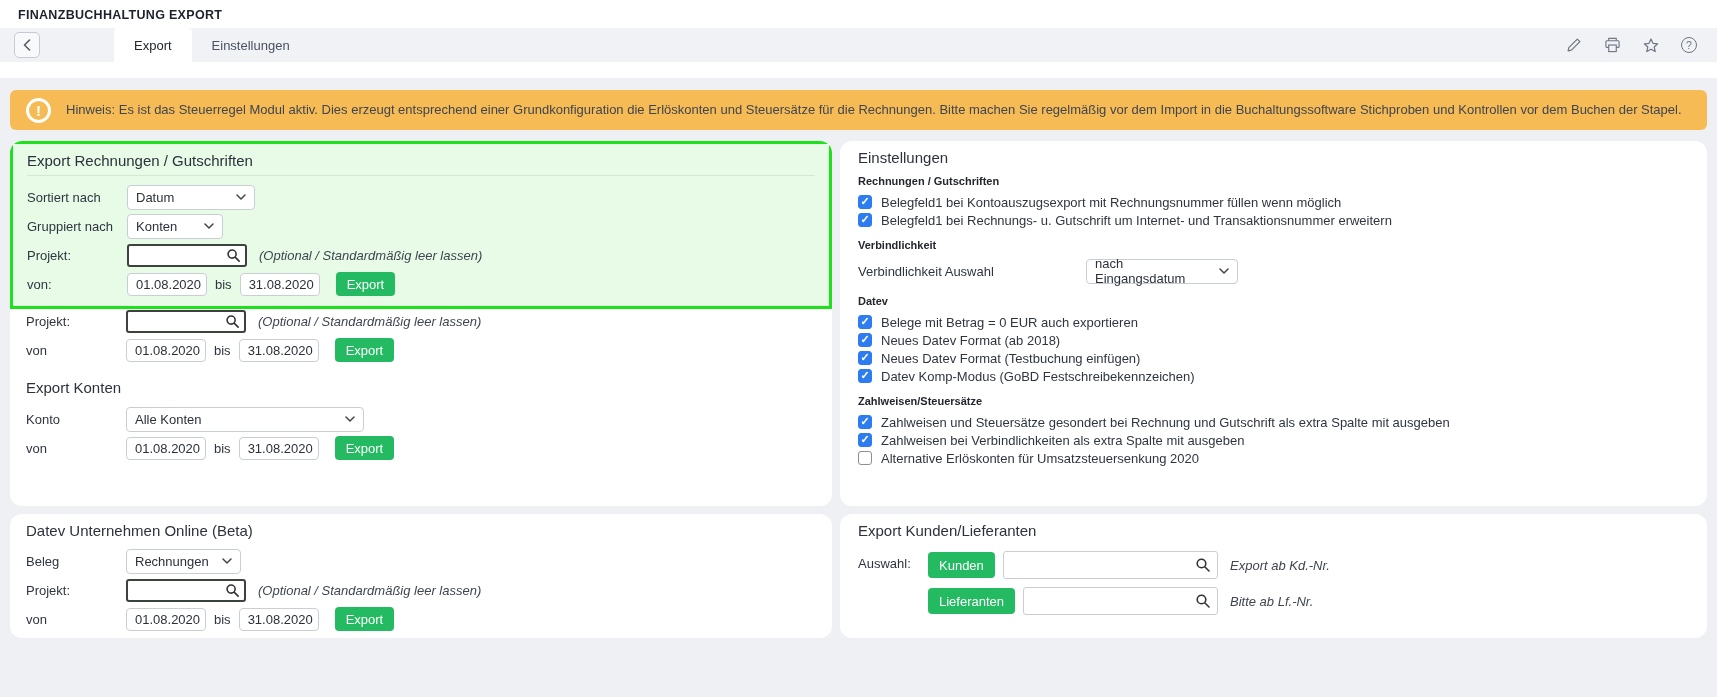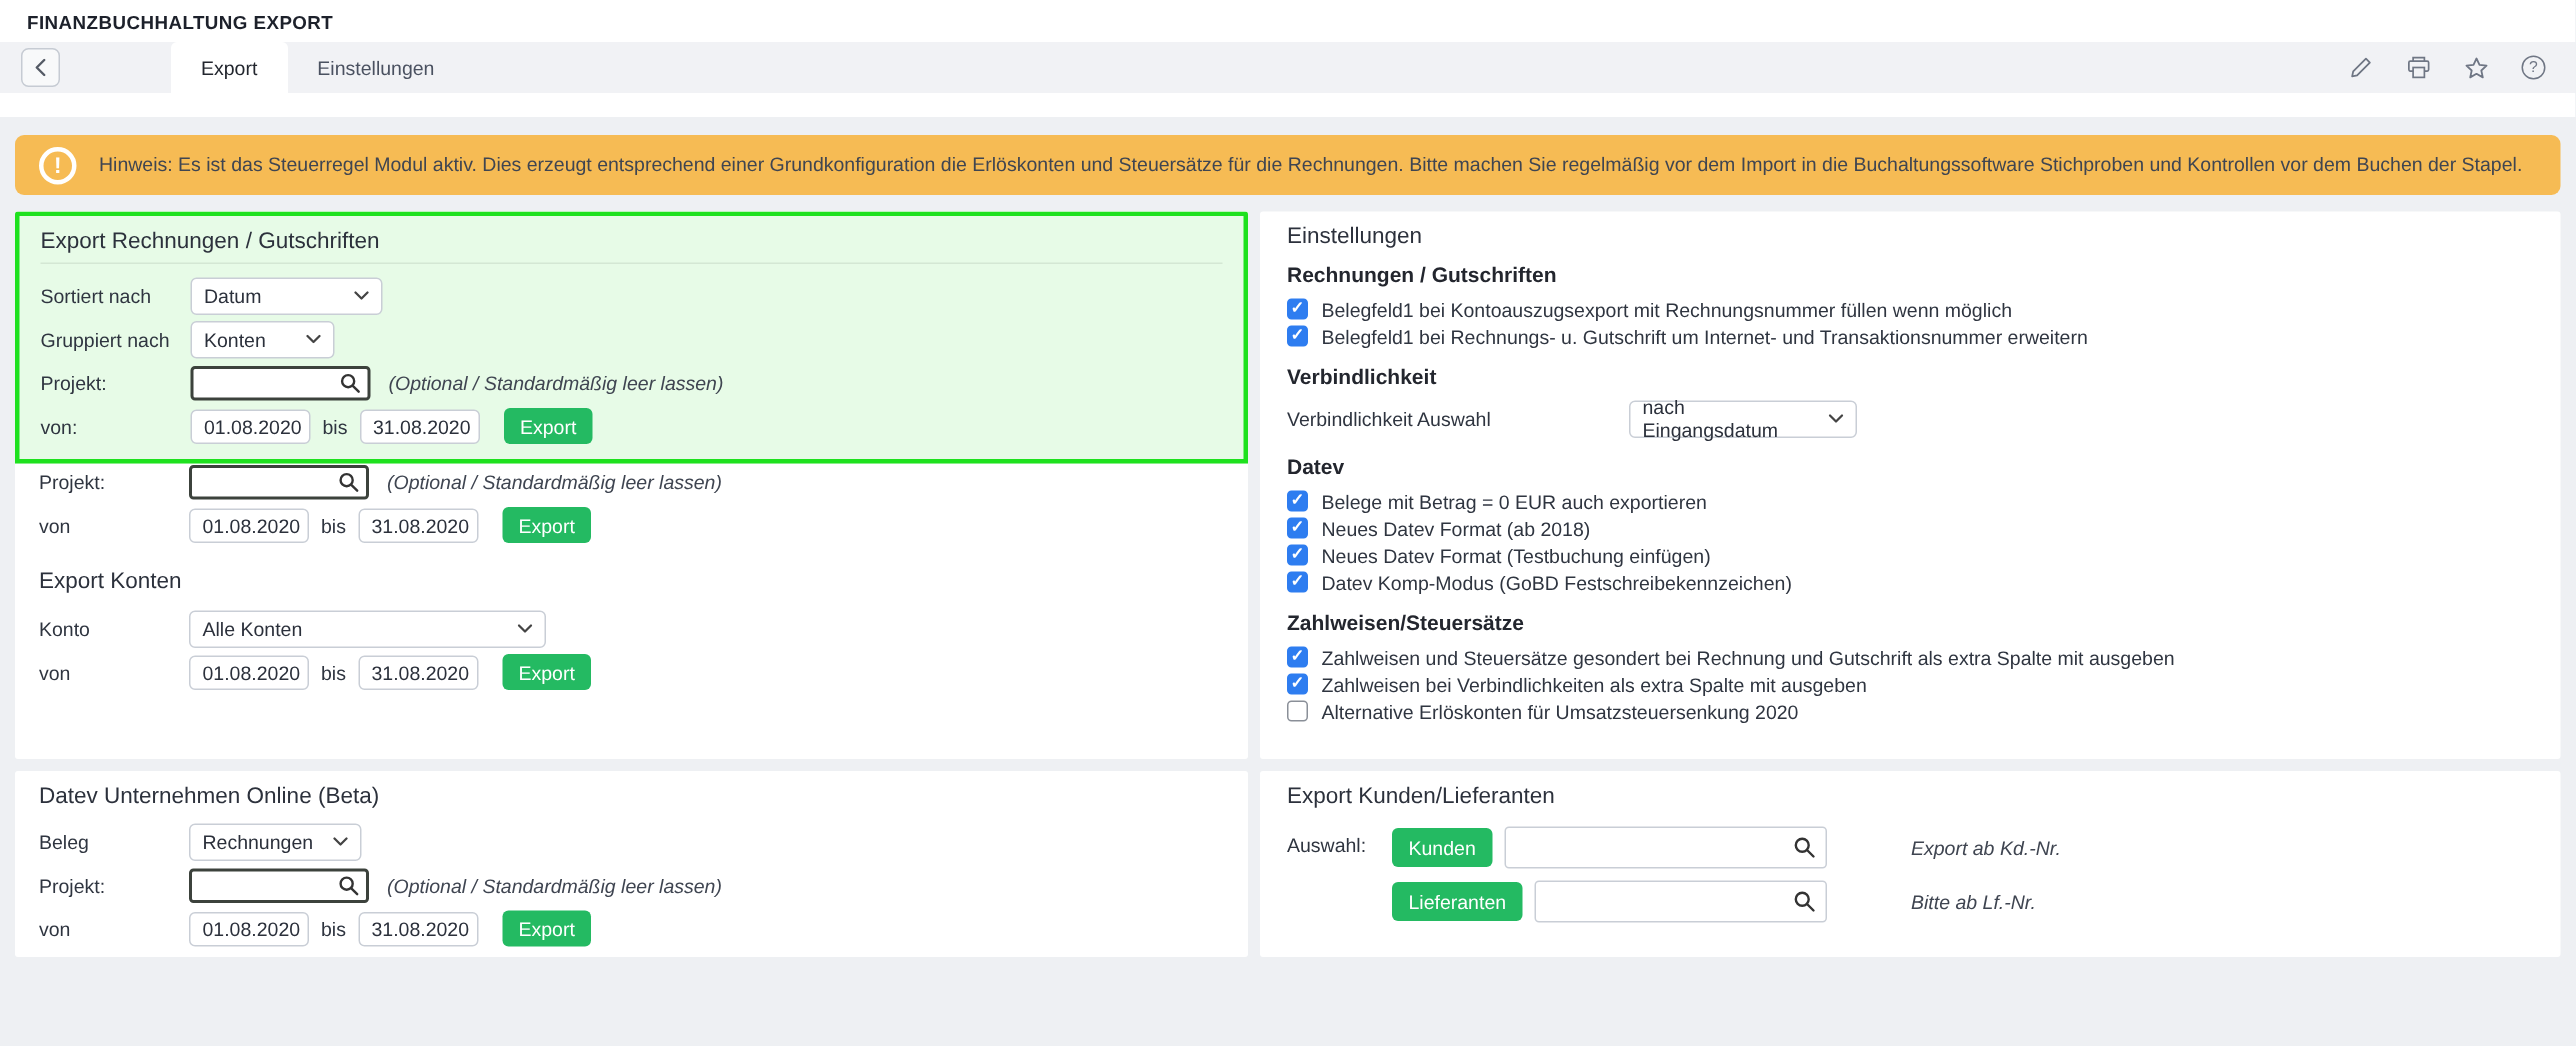--- a/index.html
+++ b/index.html
@@ -46,21 +46,21 @@
     width: 25px; height: 25px; border: 3px solid #fff; border-radius: 50%;
     color: #fff; font-weight: bold; font-size: 15px; flex-shrink: 0;
     display: flex; align-items: center; justify-content: center;
   }
   .banner-text { font-size: 13px; line-height: 1.4; color: #3f4551; }
 
   .cols { display: flex; gap: 8px; align-items: flex-start; }
   .col-left { width: 822px; flex-shrink: 0; }
   .col-right { flex: 1; }
 
-  .panel { background: #fff; border-radius: 2px; margin-bottom: 8px; }
+  .panel { background: #fff; border-radius: 12px; margin-bottom: 8px; }
   .panel-tall { height: 365px; overflow: hidden; }
   .panel-short { height: 124px; overflow: hidden; }
 
   .inner { padding: 0 16px; }
   .section-title {
     font-size: 15px; color: #2c313c; padding: 6px 0 6px;
     border-bottom: 1px solid rgba(0,0,0,0.08); margin-bottom: 9px;
   }
 
   
@@ -96,39 +96,39 @@
   .bis-label { margin: 0 8px; font-size: 13px; color: #2f3540; }
   .hint { font-style: italic; font-size: 13px; color: #3f4551; margin-left: 12px; }
 
   .btn-green {
     background: #24ba62; color: #fff; border: none; border-radius: 4px;
     font-size: 13px; font-family: "Liberation Sans", sans-serif;
     height: 24px; padding: 0 11px; margin-left: 16px; cursor: pointer;
   }
 
   
-  .subhead { font-weight: bold; font-size: 14px; color: #23262e; margin: 10px 0 6px; }
+  .subhead { font-weight: bold; font-size: 11px; color: #23262e; margin: 10px 0 6px; }
   .subhead.first { margin-top: 2px; }
   .cb-row { display: flex; align-items: center; gap: 9px; height: 18px; font-size: 13px; color: #2f3540; }
   .cb {
     width: 14px; height: 14px; border-radius: 3px; border: 1px solid #8a8f98; background: #fff;
     position: relative; flex-shrink: 0; cursor: pointer;
   }
   .cb.checked { background: #2e7df0; border-color: #2e7df0; }
   .cb.checked::after {
     content: "\2713"; color: #fff; font-size: 11px; font-weight: bold;
     position: absolute; top: 50%; left: 50%; transform: translate(-50%, -54%);
   }
   .frow-settings { display: flex; align-items: center; margin: 2px 0; height: 28px; }
   .flabel-wide { width: 228px; flex-shrink: 0; font-size: 13px; color: #2f3540; }
 
   
   .kl-wrap { display: flex; align-items: flex-start; }
   .kl-label { width: 70px; flex-shrink: 0; padding-top: 5px; font-size: 13px; color: #2f3540; }
-  .kl-row { display: flex; align-items: center; margin-bottom: 8px; gap: 44px; }
+  .kl-row { display: flex; align-items: center; margin-bottom: 8px; }
   .kl-line { display: flex; align-items: center; gap: 8px; width: 290px; }
   .btn-green.kl-btn { margin-left: 0; height: 26px; }
   .kl-input {
     flex: 1; height: 28px; border: 1px solid #c9ced6; border-radius: 3px; background: #fff;
     display: flex; align-items: center; justify-content: flex-end; padding-right: 6px; cursor: text;
   }
   svg { display: block; }
 </style>
 </head>
 <body>

